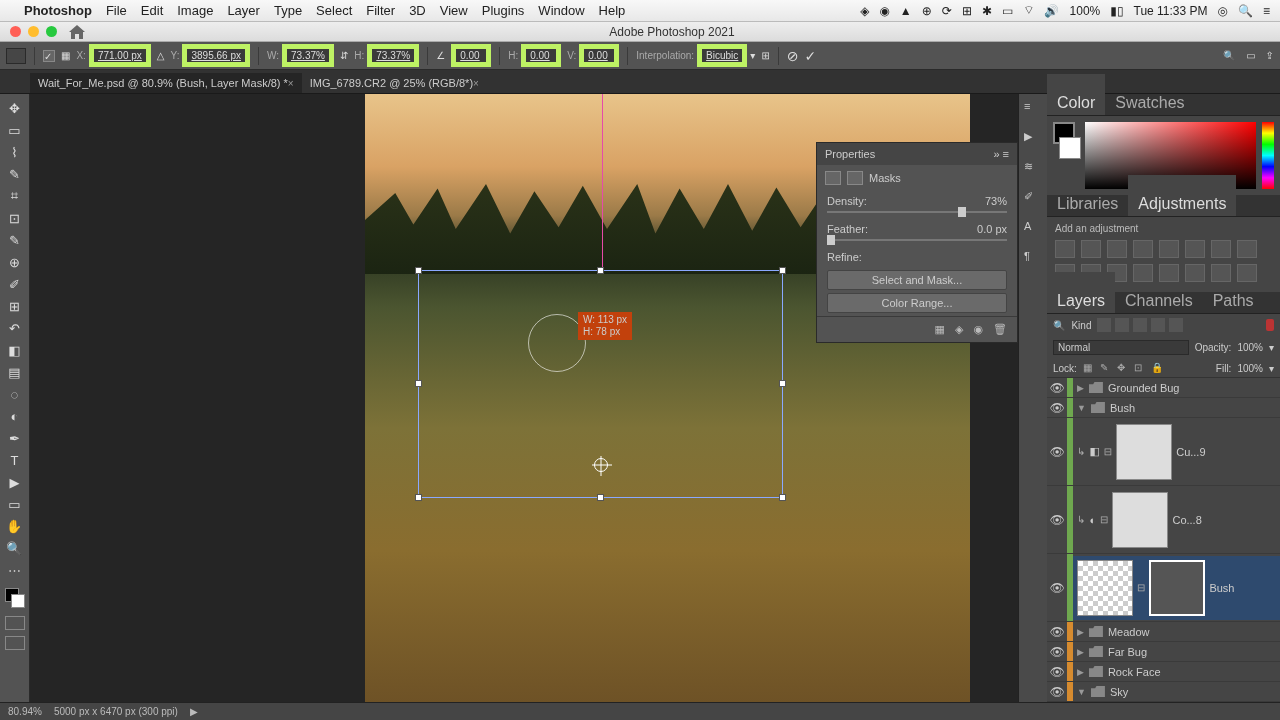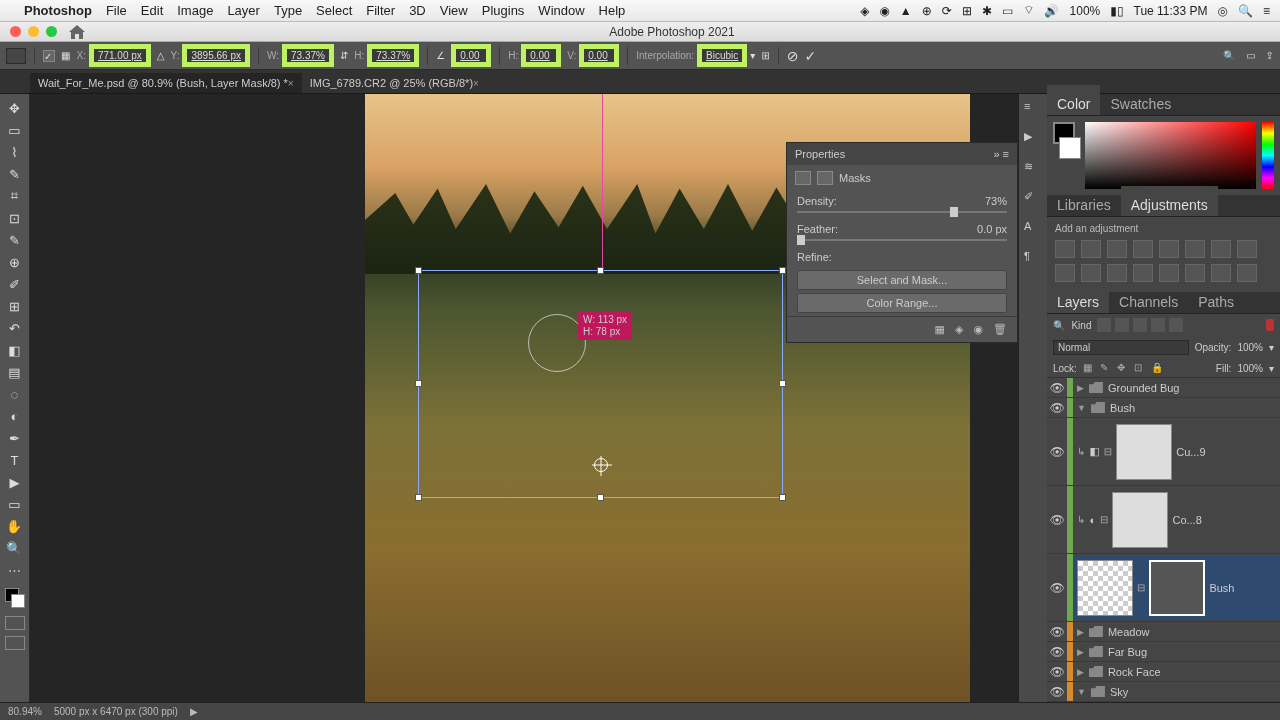--- a/index.html
+++ b/index.html
@@ -52,41 +52,41 @@
 .handle { width: 7px; height: 7px; background: #fff; border: 1px solid #555; position: absolute; }
 .h-tl{left:-4px;top:-4px}.h-tm{left:50%;margin-left:-4px;top:-4px}.h-tr{right:-4px;top:-4px}
 .h-ml{left:-4px;top:50%;margin-top:-4px}.h-mr{right:-4px;top:50%;margin-top:-4px}
 .h-bl{left:-4px;bottom:-4px}.h-bm{left:50%;margin-left:-4px;bottom:-4px}.h-br{right:-4px;bottom:-4px}
 .pivot { position: absolute; left: 50%; top: 50%; width: 14px; height: 14px; border: 1px solid #fff; border-radius: 50%; transform: translate(-50%,-50%); }
 .pivot::before,.pivot::after { content:''; position:absolute; background:#fff; }
 .pivot::before { width:1px; height:20px; left:50%; top:-3px; transform:translateX(-50%);}
 .pivot::after { width:20px; height:1px; top:50%; left:-3px; transform:translateY(-50%);}
 .guide-v { position: absolute; width: 1px; background: #e64aa8; }
 .drag-circle { position: absolute; left: 498px; top: 220px; width: 58px; height: 58px; border: 1.5px solid rgba(255,255,255,0.6); border-radius: 50%; }
-.drag-hint { position: absolute; left: 548px; top: 218px; background: #be185d; color: #ccc; padding: 2px 5px; font-size: 10px; line-height: 12px; }
-
-
-.properties { position: absolute; top: 48px; right: 0; width: 232px; background: #535353; border: 1px solid #2a2a2a; }
+.drag-hint { position: absolute; left: 548px; top: 218px; background: #c2410c; color: #ccc; padding: 2px 5px; font-size: 10px; line-height: 12px; }
+
+
+.properties { position: absolute; top: 48px; right: 0; width: 202px; background: #535353; border: 1px solid #2a2a2a; }
 .properties .hdr { height: 22px; display: flex; align-items: center; justify-content: space-between; padding: 0 8px; background: #454545; font-size: 11px; }
 .properties .subhdr { display: flex; align-items: center; gap: 6px; padding: 6px 8px; }
 .properties .mask-ic { width: 16px; height: 14px; background: #666; border: 1px solid #888; }
 .properties .row { display: flex; justify-content: space-between; align-items: center; padding: 4px 10px; }
 .properties .slider-track { height: 2px; background: #777; margin: 0 10px 6px; position: relative; }
 .properties .slider-thumb { width: 8px; height: 10px; background: #ccc; position: absolute; top: -4px; }
 .prop-btn { background: #6a6a6a; border: 1px solid #444; padding: 3px 0; margin: 3px 10px; text-align: center; cursor: pointer; border-radius: 2px; }
 .properties .footer { display: flex; justify-content: flex-end; gap: 10px; padding: 6px 10px; border-top: 1px solid #3a3a3a; color: #bbb; }
 
 
 .right-col { width: 262px; background: #3a3a3a; display: flex; border-left: 1px solid #222; }
 .mini-dock { width: 28px; background: #4a4a4a; display: flex; flex-direction: column; align-items: center; padding-top: 6px; gap: 14px; }
 .mini-dock .mi { width: 18px; height: 16px; }
 .panel-stack { flex: 1; display: flex; flex-direction: column; }
 
 .panel-tabs { display: flex; background: #333; border-bottom: 1px solid #222; height: 22px; align-items: flex-end; }
-.panel-tabs .ptab { padding: 11px 10px 3px; font-size: 14px; color: #aaa; }
+.panel-tabs .ptab { padding: 20px 10px 3px; font-size: 16px; color: #aaa; }
 .panel-tabs .ptab.active { background: #454545; color: #ddd; }
 
 .color-panel { height: 90px; background: #454545; display: flex; padding: 6px; gap: 6px; align-items: stretch; }
 .color-swatch-box { width: 26px; display: flex; flex-direction: column; gap: 3px; }
 .cs-fg { width: 22px; height: 22px; background: #000; border: 2px solid #888; }
 .cs-bg { width: 22px; height: 22px; background: #fff; border: 1px solid #888; margin-left: 6px; margin-top: -10px; }
 .color-field { flex: 1; background: linear-gradient(to top, #000, transparent), linear-gradient(to right, #fff, #f00); }
 .hue-bar { width: 12px; background: linear-gradient(#f00,#ff0,#0f0,#0ff,#00f,#f0f,#f00); }
 
 .adjustments-panel { background: #454545; padding: 6px 8px 10px; }

